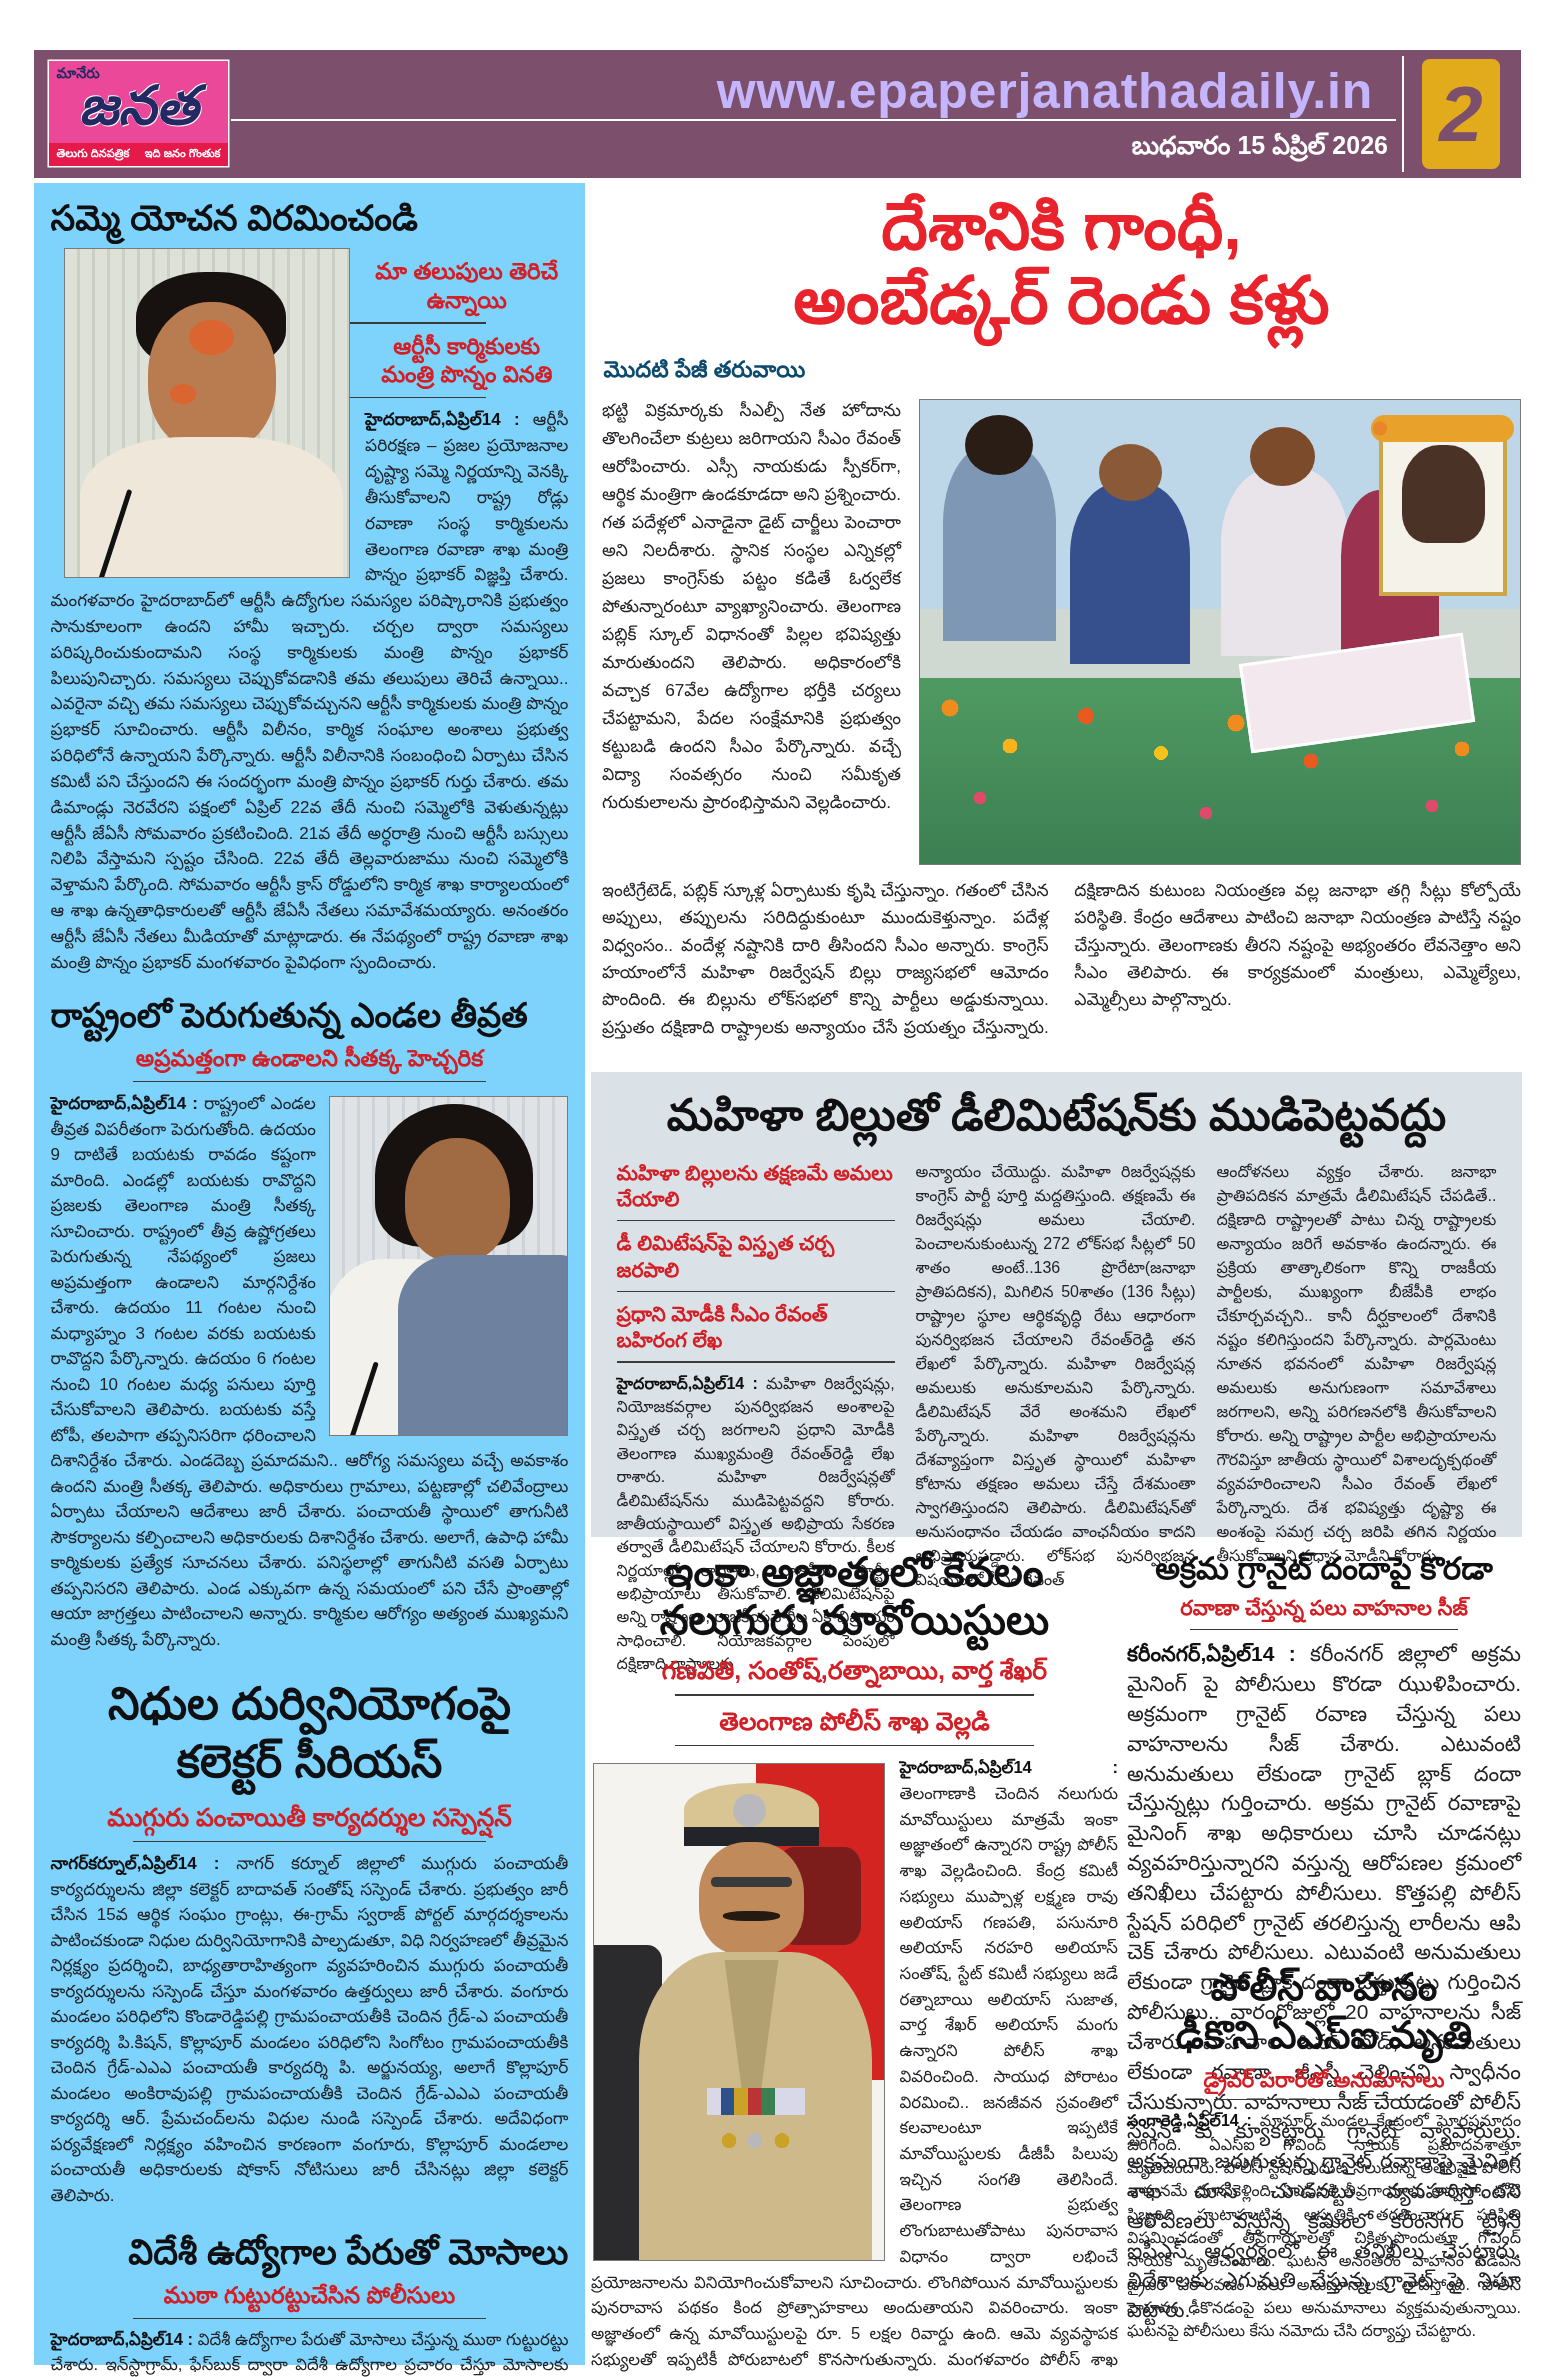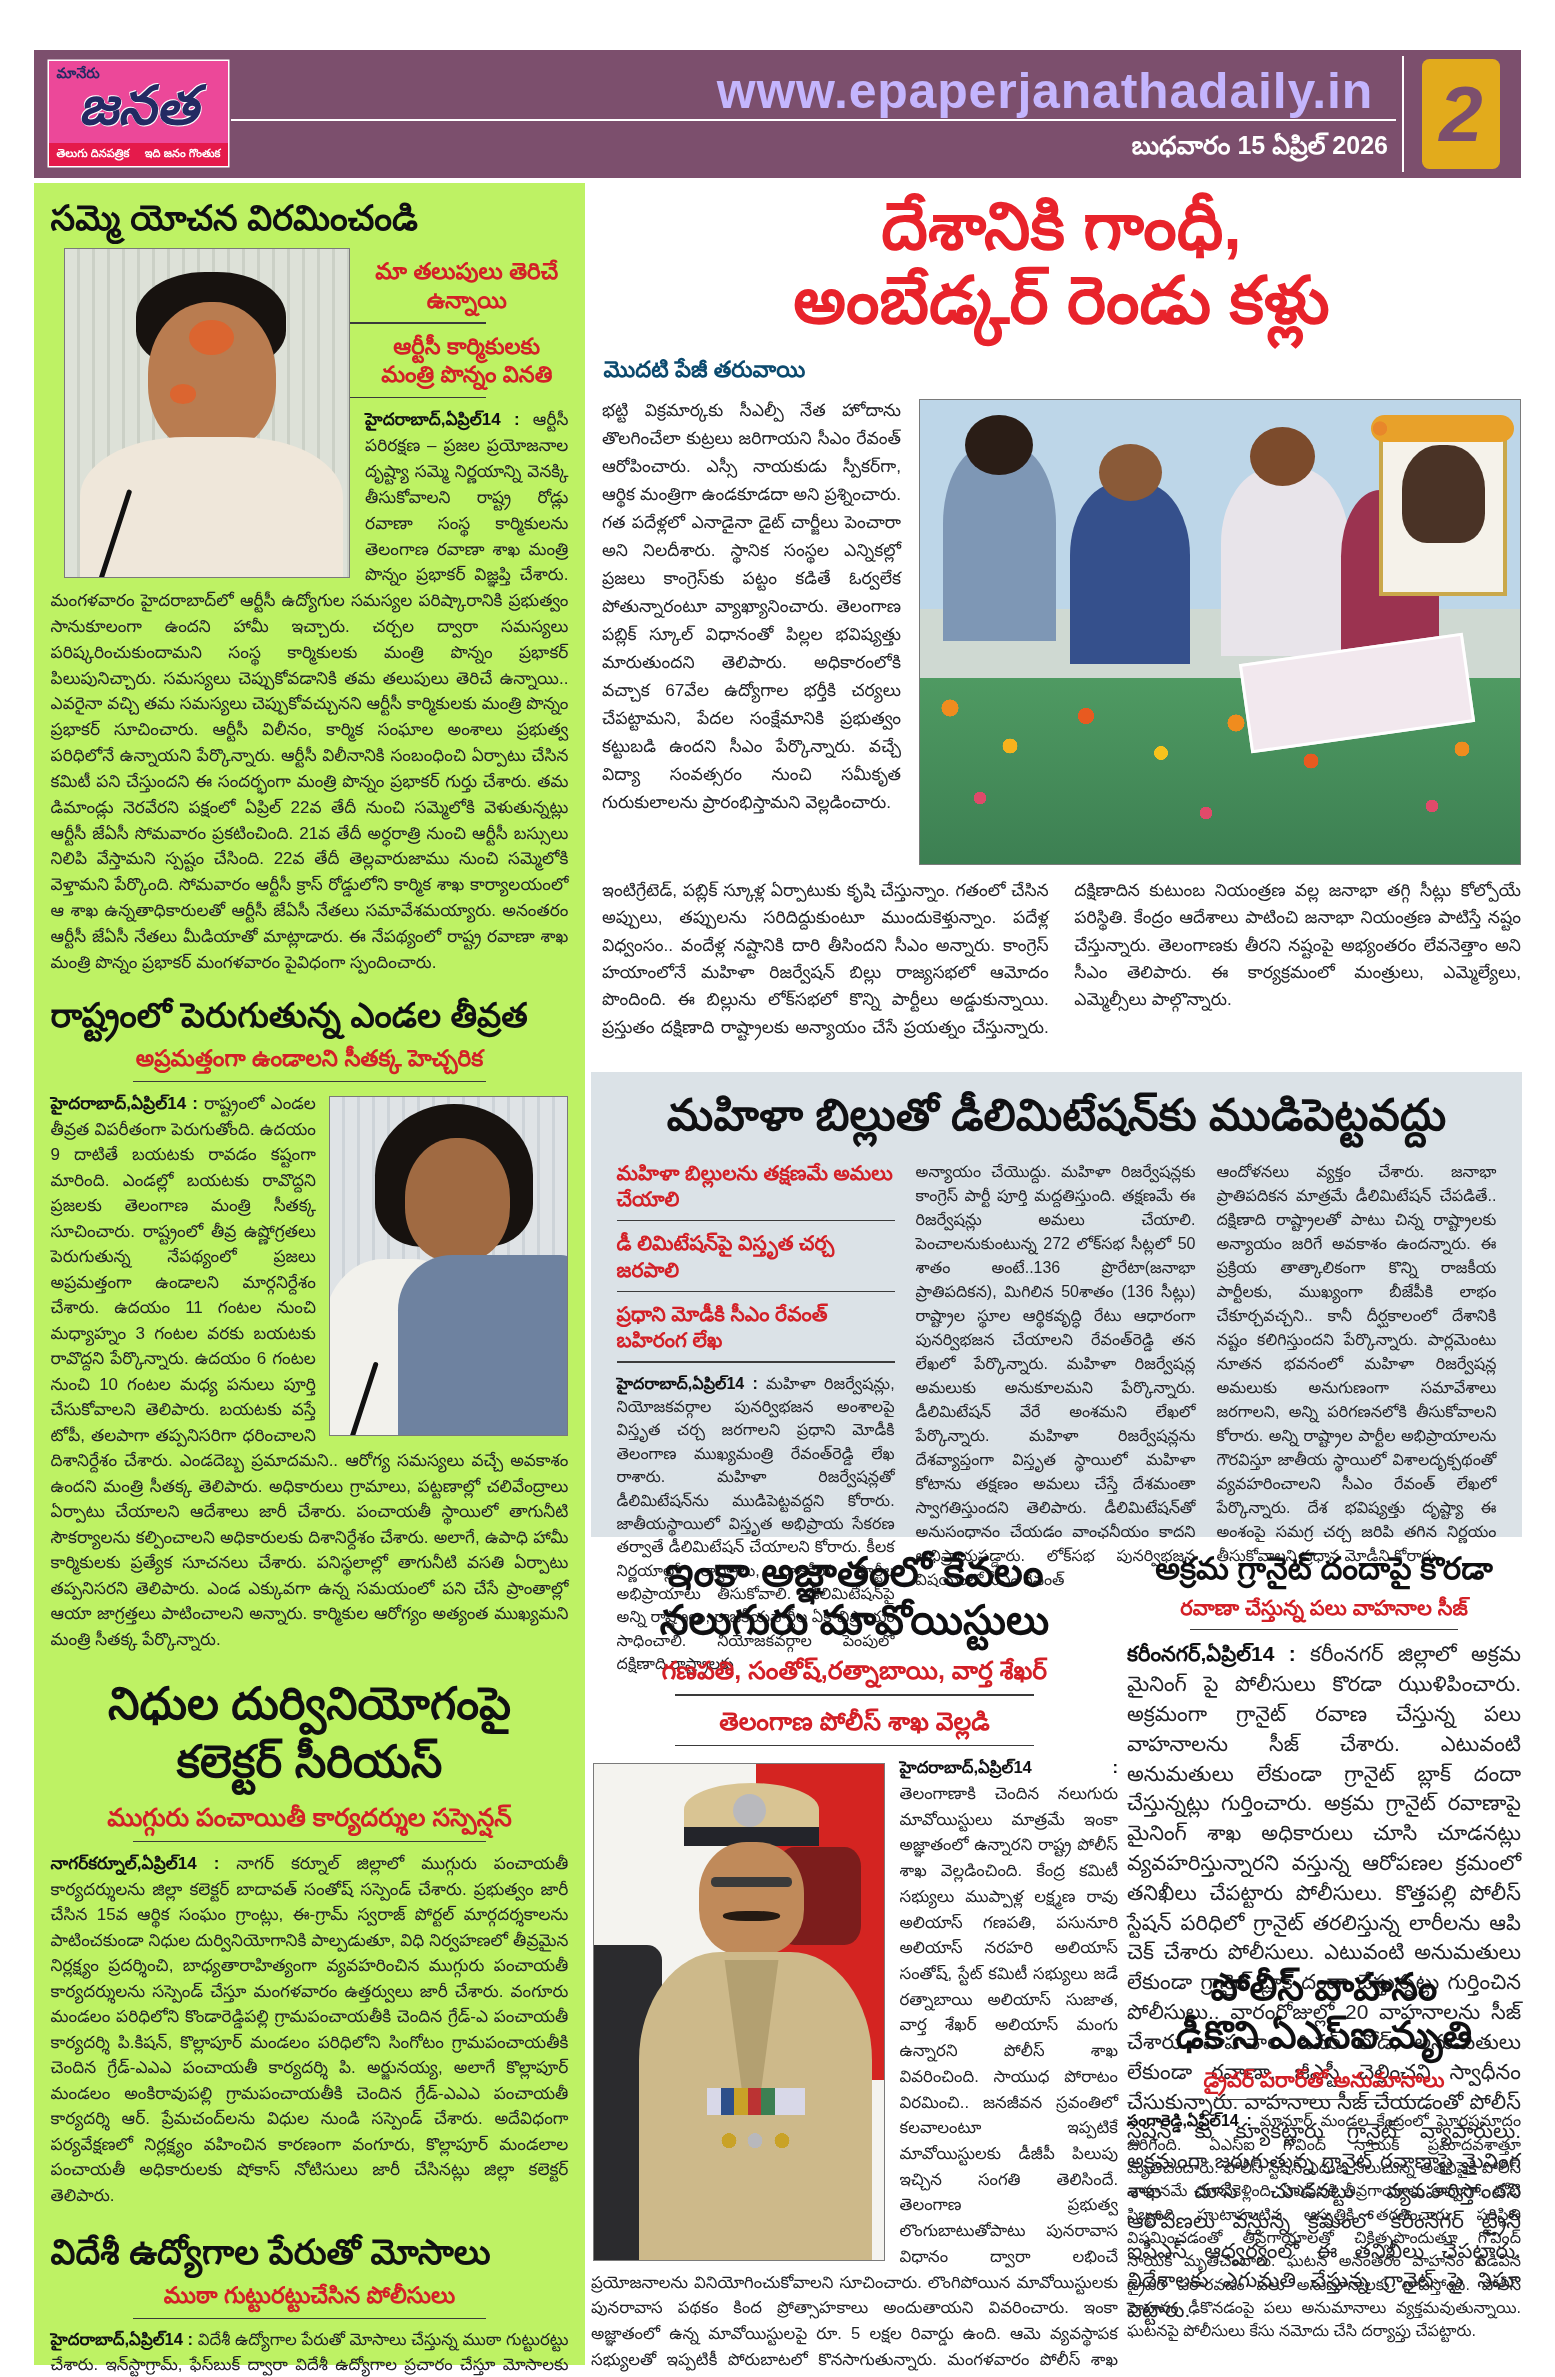--- a/index.html
+++ b/index.html
@@ -21,39 +21,39 @@
   .pagenum-box span { font-size:78px; font-weight:800; color:#7c4f6d; font-style:italic; }
 
   
   .headline { font-weight:800; color:#101012; line-height:1.18; }
   .red-sub { color:#d32027; font-weight:800; text-align:center; line-height:1.25; }
   .sub-hr { width:68%; height:1.5px; background:#3a3a3a; margin:7.5px auto 9px auto; }
   .dateline { font-weight:800; color:#101012; }
   .body-text { color:#222226; text-align:justify; }
 
   
-  .left-col { position:absolute; left:34px; top:183px; width:551px; height:2182px; background:#bef264; padding:13.5px 16.6px; }
+  .left-col { position:absolute; left:34px; top:183px; width:551px; height:2182px; background:#7dd3fc; padding:13.5px 16.6px; }
   .strike-headline { font-size:35px; }
   .photo-frame { border:1.5px solid #7a7a7a; background:#fff; }
   .ph-ponnam { float:left; width:286px; height:330px; margin:10.5px 15px 6px 13.5px; }
   .strike-subs { padding-top:19.6px; }
   .strike-sub1 { font-size:23px; }
   .strike-sub2 { font-size:22.6px; }
   .strike-body { font-size:17px; line-height:1.52; margin-top:6px; }
   .heat-section { margin-top:19.6px; }
   .heat-headline { font-size:34px; text-align:left; }
   .heat-sub { font-size:23px; margin-top:9px; }
   .ph-seethakka { float:right; width:239px; height:340px; margin:4.5px 0 7.5px 13.5px; }
   .heat-body { font-size:17px; line-height:1.5; margin-top:4.5px; }
   .funds-section { margin-top:22.6px; }
   .funds-headline { font-size:45px; text-align:center; line-height:1.3; }
   .funds-sub { font-size:25px; margin-top:10.5px; }
   .funds-body { font-size:17px; line-height:1.5; margin-top:6px; }
   .jobs-section { margin-top:22.6px; }
-  .jobs-headline { font-size:35px; text-align:left; }
+  .jobs-headline { font-size:35px; text-align:right; }
   .jobs-sub { font-size:23px; margin-top:9px; }
   .jobs-body { font-size:16.6px; line-height:1.48; margin-top:4.5px; }
 
   
   .main-article { position:absolute; left:602px; top:190px; width:919px; }
   .main-headline { font-size:66px; color:#e8232b; text-align:center; line-height:1.12; font-weight:800; }
   .continued-label { font-size:22.6px; font-weight:800; color:#0c4a6e; margin:19.6px 0 7.5px 1.5px; }
   .ph-event { float:right; width:602px; height:466px; margin:3px 0 12px 18px; }
   .main-body1 { font-size:17.3px; line-height:1.62; }
   .main-two-col { clear:both; column-count:2; column-gap:25.6px; font-size:17.3px; line-height:1.58; margin-top:7.5px; }

